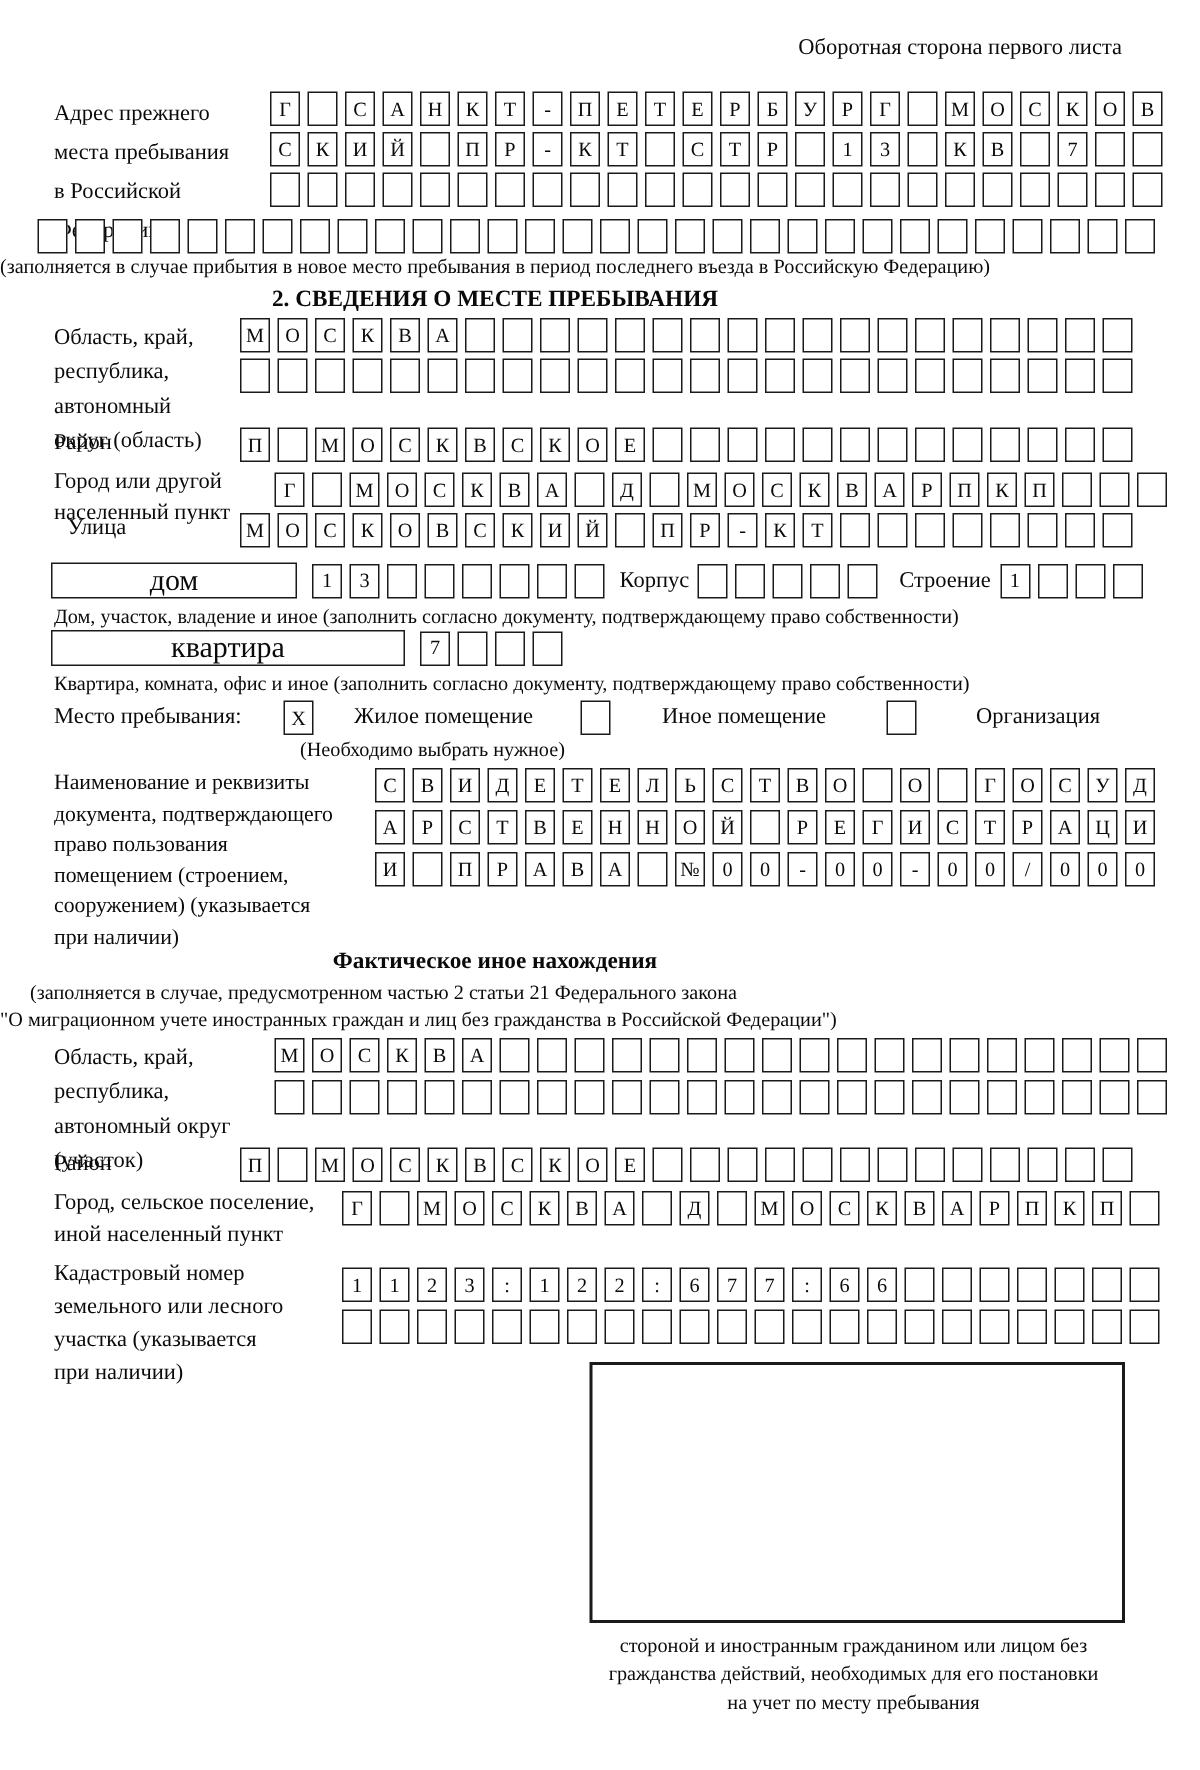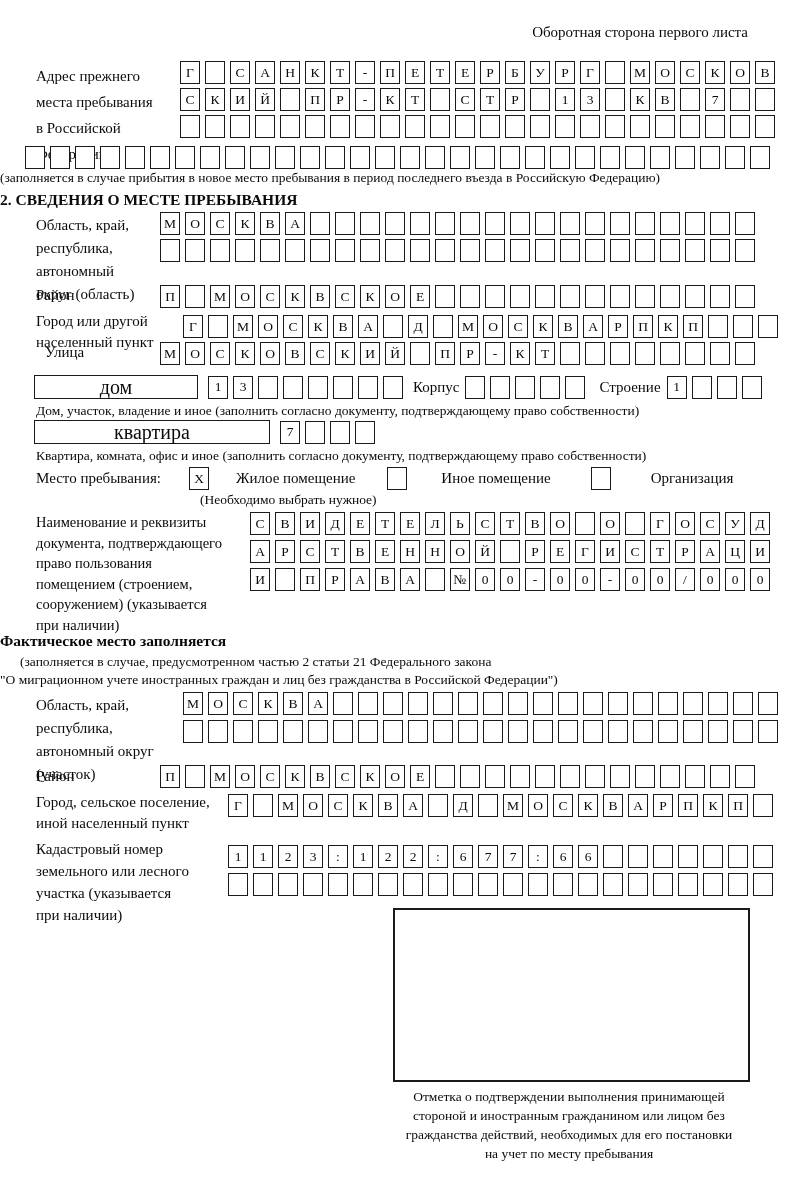--- a/index.html
+++ b/index.html
@@ -10,21 +10,21 @@
   .abs{position:absolute;}
   .row{position:absolute;display:flex;gap:5px;}
   .cell{
     width:20px;height:23px;border:1.5px solid #1a1a1a;box-sizing:border-box;
     display:flex;align-items:center;justify-content:center;
     font-size:13.5px;line-height:1;background:#fff;flex:none;
   }
   .lbl{font-size:15px;}
   .lbl-lines div{white-space:nowrap;}
   .note{font-size:13.5px;white-space:nowrap;}
-  .title{font-weight:bold;font-size:15.5px;width:660px;left:0;}
+  .title{font-weight:bold;font-size:15.5px;text-align:center;width:660px;left:0;}
   .center{text-align:left;width:800px;left:0;}
   .wide-box{
     border:1.5px solid #1a1a1a;height:24px;box-sizing:border-box;background:#fff;
     display:flex;align-items:center;justify-content:center;font-size:20px;flex:none;
   }
   .inline-row{display:flex;align-items:center;}
   .grp{display:flex;gap:5px;}
   .stamp{border:2px solid #1a1a1a;background:#fff;box-sizing:border-box;}
 </style>
 </head>
@@ -421,21 +421,21 @@
     <span class="cell">0</span>
     <span class="cell">-</span>
     <span class="cell">0</span>
     <span class="cell">0</span>
     <span class="cell">/</span>
     <span class="cell">0</span>
     <span class="cell">0</span>
     <span class="cell">0</span>
   </div>
 
-<div class="abs title" style="top:632px;">Фактическое место заполняется</div>
+<div class="abs title" style="top:632px;">Фактическое иное нахождения</div>
 <div class="abs note center" style="top:654px;margin-left:20px;">(заполняется в случае, предусмотренном частью 2 статьи 21 Федерального закона</div>
 <div class="abs note center" style="top:672px;">"О миграционном учете иностранных граждан и лиц без гражданства в Российской Федерации")</div>
 
 <div class="abs lbl lbl-lines" style="left:36px;top:694px;line-height:23px;">
   <div>Область, край,</div>
   <div>республика,</div>
   <div>автономный округ</div>
   <div>(участок)</div>
 </div>
 <div class="row" style="left:183px;top:692px;">
@@ -598,17 +598,16 @@
     <span class="cell"></span>
     <span class="cell"></span>
     <span class="cell"></span>
     <span class="cell"></span>
     <span class="cell"></span>
     <span class="cell"></span>
   </div>
 
 <div class="abs stamp" style="left:393px;top:908px;width:357px;height:174px;"></div>
 <div class="abs note" style="left:380px;top:1087px;width:378px;text-align:center;line-height:19px;white-space:normal;">
-  <div>Отметка о подтверждении выполнения принимающей</div>
   <div>стороной и иностранным гражданином или лицом без</div>
   <div>гражданства действий, необходимых для его постановки</div>
   <div>на учет по месту пребывания</div>
 </div>
 
 </body></html>

